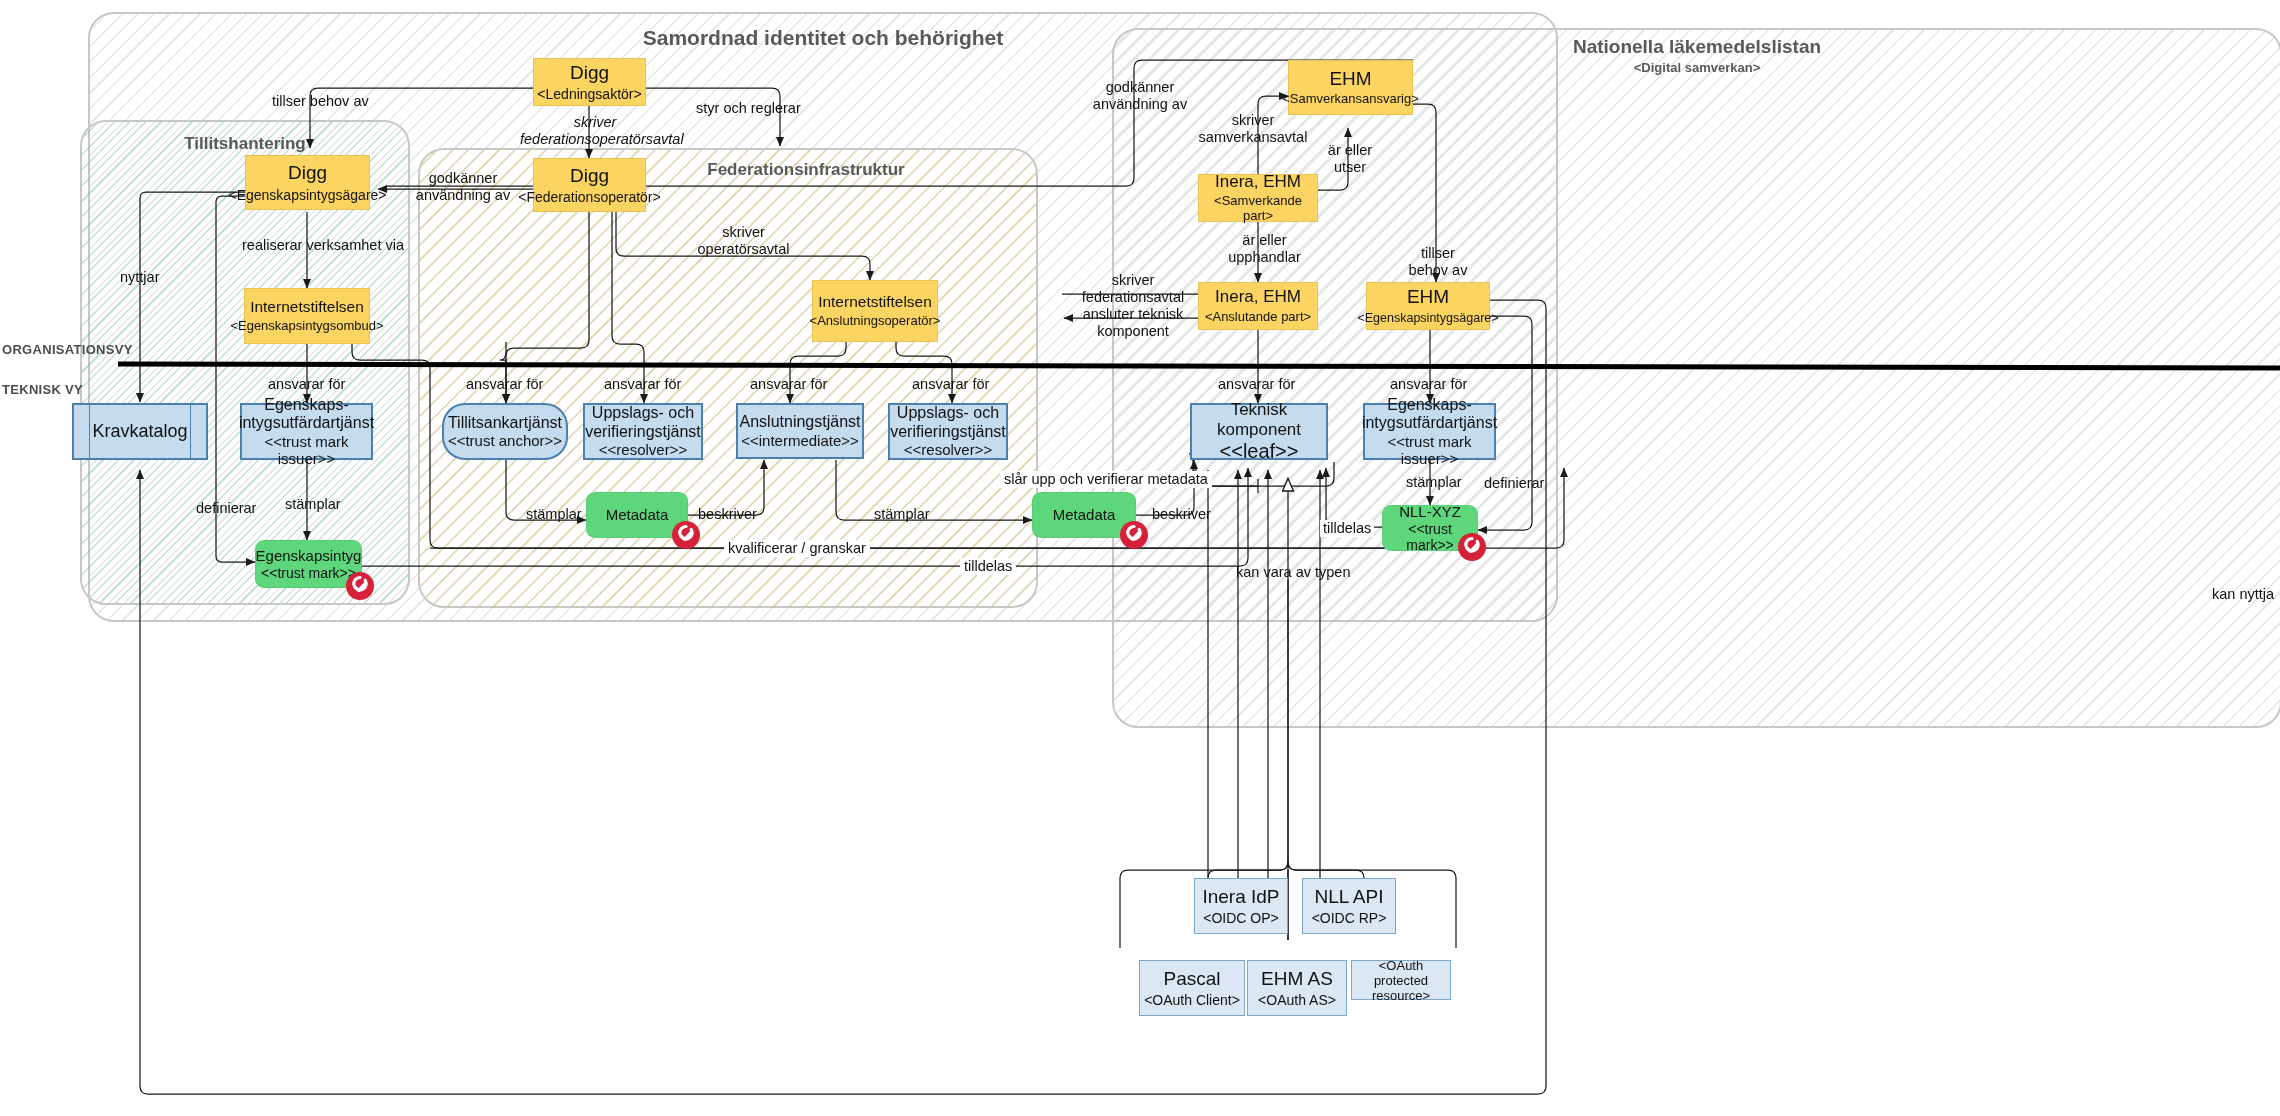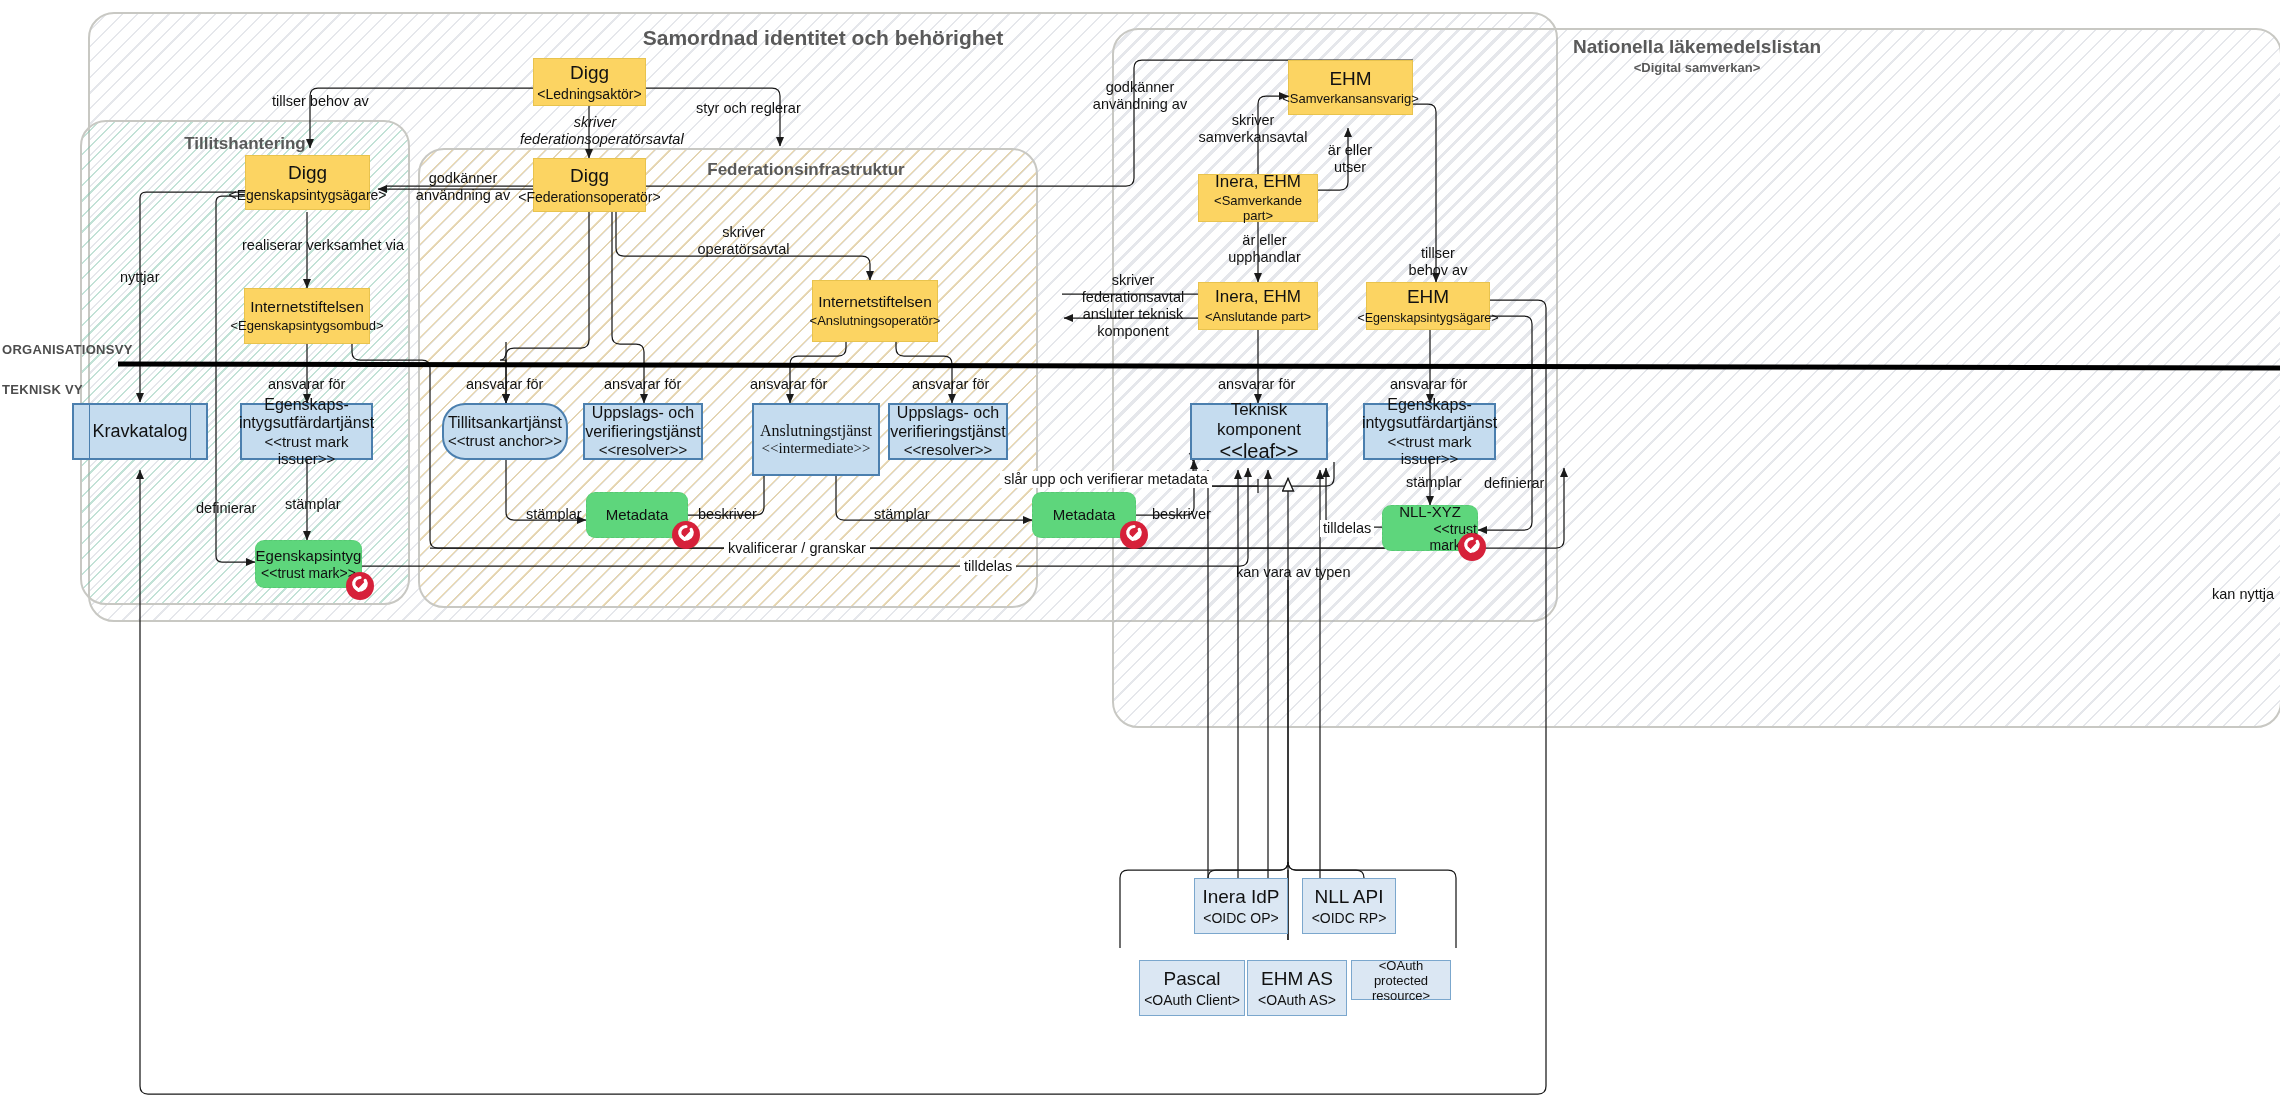--- a/index.html
+++ b/index.html
@@ -237,21 +237,21 @@
     <div class="nm" style="font-size:16px;">Tillitsankartjänst</div>
     <div class="st" style="font-size:15px;">&lt;&lt;trust anchor&gt;&gt;</div>
   </div>
 
   <div class="node n-comp" style="left:583px;top:403px;width:120px;height:57px;">
     <div class="nm" style="white-space:pre-line;font-size:16px;">Uppslags- och
 verifieringstjänst</div>
     <div class="st" style="font-size:15px;">&lt;&lt;resolver&gt;&gt;</div>
   </div>
 
-  <div class="node n-comp" style="left:752px;top:403px;width:128px;height:73px;font-family:Liberation Serif, serif;">
+  <div class="node n-comp" style="left:736px;top:403px;width:128px;height:56px;">
     <div class="nm" style="font-size:16px;">Anslutningstjänst</div>
     <div class="st" style="font-size:15px;">&lt;&lt;intermediate&gt;&gt;</div>
   </div>
 
   <div class="node n-comp" style="left:888px;top:403px;width:120px;height:57px;">
     <div class="nm" style="white-space:pre-line;font-size:16px;">Uppslags- och
 verifieringstjänst</div>
     <div class="st" style="font-size:15px;">&lt;&lt;resolver&gt;&gt;</div>
   </div>
 
@@ -287,21 +287,21 @@
 
   <div class="node n-mark" style="left:1032px;top:492px;width:104px;height:46px;">
     <div class="nm">Metadata</div>
   </div>
   <svg class="badge" style="left:1118px;top:519px;" viewBox="0 0 32 32">
     <circle cx="16" cy="16" r="14" fill="#d6213a"></circle>
     <path d="M16 7.5 a6.2 6.2 0 1 0 5.2 2.9" fill="none" stroke="#fff" stroke-width="3.2" stroke-linecap="round"></path>
     <path d="M11.5 17.3 L14.6 20.4 L21 13.6" fill="none" stroke="#fff" stroke-width="3" stroke-linecap="round" stroke-linejoin="round"></path>
   </svg>
 
-  <div class="node n-mark" style="left:1382px;top:505px;width:96px;height:46px;text-align:right;">
+  <div class="node n-mark" style="left:1382px;top:505px;width:96px;height:46px;">
     <div class="nm">NLL-XYZ</div>
     <div class="st">&lt;&lt;trust mark&gt;&gt;</div>
   </div>
   <svg class="badge" style="left:1456px;top:531px;" viewBox="0 0 32 32">
     <circle cx="16" cy="16" r="14" fill="#d6213a"></circle>
     <path d="M16 7.5 a6.2 6.2 0 1 0 5.2 2.9" fill="none" stroke="#fff" stroke-width="3.2" stroke-linecap="round"></path>
     <path d="M11.5 17.3 L14.6 20.4 L21 13.6" fill="none" stroke="#fff" stroke-width="3" stroke-linecap="round" stroke-linejoin="round"></path>
   </svg>
 
   <div class="node n-sub" style="left:1194px;top:878px;width:94px;height:56px;">

